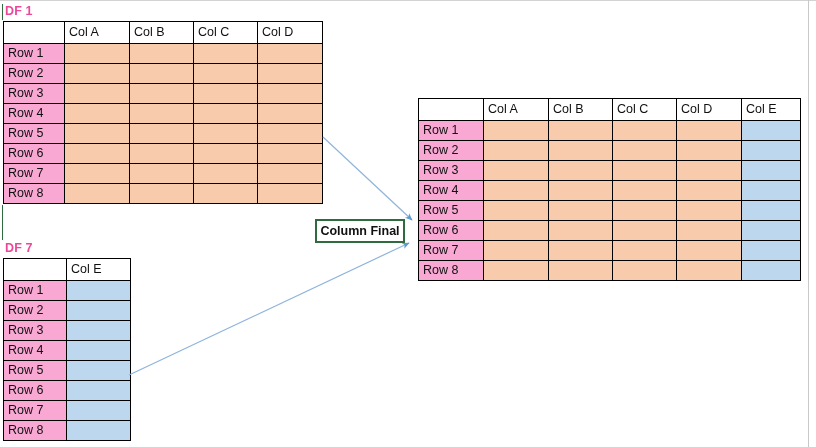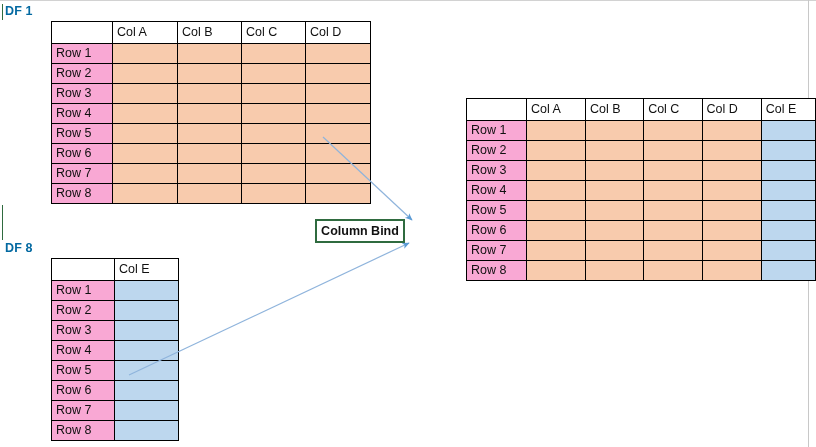--- a/index.html
+++ b/index.html
@@ -40,30 +40,29 @@
     width: 1px;
   }
 
   
   .df-block {
     position: absolute;
   }
   .df-title {
     font-size: 12.5px;
     font-weight: bold;
-    color: #0369a1;
+    color: #ec4899;
     letter-spacing: .1px;
     margin: 0 0 3px 2px;
     white-space: nowrap;
   }
   table.df {
     border-collapse: collapse;
     table-layout: fixed;
     background: #ffffff;
-    margin-left: 48px;
   }
   table.df td, table.df th {
     border: 1px solid #000000;
     height: 19px;
     padding: 0 0 0 4px;
     font-size: 12.5px;
     font-weight: normal;
     color: #101010;
     text-align: left;
     vertical-align: middle;
@@ -191,21 +190,21 @@
           <td class="fill-orange"></td>
           <td class="fill-orange"></td>
           <td class="fill-orange"></td>
           <td class="fill-orange"></td>
         </tr>
       </tbody>
     </table>
   </div>
 
   <div class="df-block" style="left:3px; top:241px;">
-    <div class="df-title">DF 8</div>
+    <div class="df-title">DF 7</div>
     <table class="df">
       <colgroup>
         <col style="width:63px">
         <col style="width:64px">
       </colgroup>
       <thead>
         <tr>
           <th></th>
           <th>Col E</th>
         </tr>
@@ -340,16 +339,16 @@
     <defs>
       <marker id="arrowblue" markerWidth="7" markerHeight="7" refX="5.6" refY="3" orient="auto" markerUnits="strokeWidth">
         <path d="M0,0.4 L6.2,3 L0,5.6 L1.6,3 Z" fill="#5B9BD5"></path>
       </marker>
     </defs>
     <line x1="323" y1="137" x2="412" y2="220" stroke="#8FB4DC" stroke-width="1.2" marker-end="url(#arrowblue)"></line>
     <line x1="129" y1="375" x2="409" y2="243" stroke="#8FB4DC" stroke-width="1.2" marker-end="url(#arrowblue)"></line>
   </svg>
 
   <div class="bind-box" style="left:315px; top:219px; width:90px; height:24px;">
-    <span>Column Bind</span>
+    <span>Column Final</span>
   </div>
 
 </div>
 
 </body></html>

